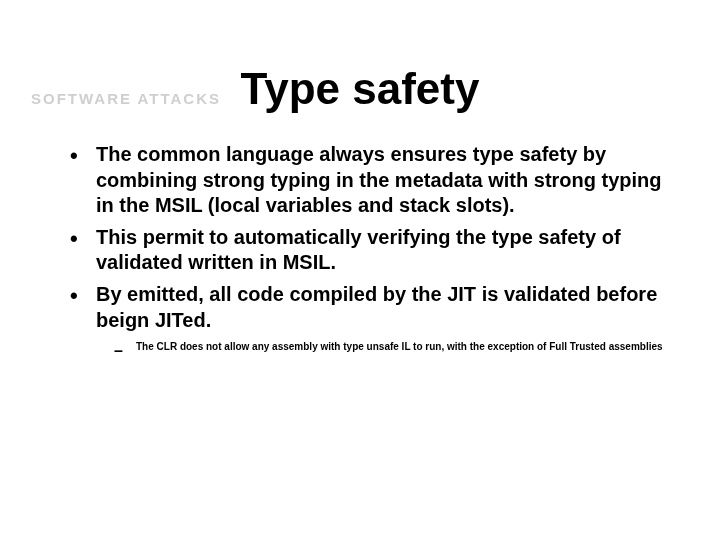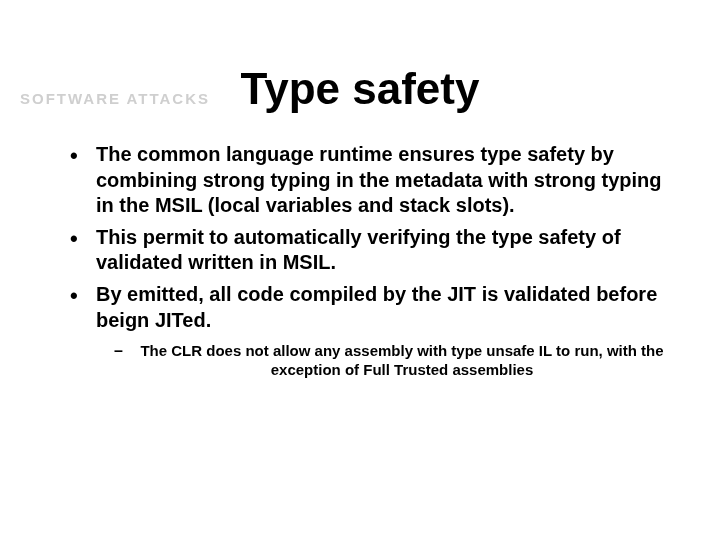--- a/index.html
+++ b/index.html
@@ -15,21 +15,21 @@
   .slide {
     width: 720px;
     height: 540px;
     position: relative;
     box-sizing: border-box;
     padding: 0;
   }
   .header-label {
     position: absolute;
     top: 26px;
-    left: 20px;
+    left: 31px;
     font-family: "Arial Black", Arial, sans-serif;
     font-size: 15px;
     letter-spacing: 2px;
     color: #cfcfcf;
     text-transform: uppercase;
     font-weight: 900;
   }
   .title {
     text-align: center;
     font-size: 44px;
@@ -58,46 +58,45 @@
     font-size: 22px;
     font-weight: bold;
   }
   ul.sub {
     list-style: none;
     margin: 8px 0 8px 18px;
     padding: 0;
   }
   ul.sub > li {
     position: relative;
-    font-size: 15px;
+    font-size: 10px;
     font-weight: bold;
     line-height: 1.28;
     padding-left: 22px;
-    text-align: center;
   }
   ul.sub > li::before {
     content: "–";
     position: absolute;
     left: 0;
     top: 0;
     font-size: 16px;
     font-weight: bold;
   }
 </style>
 </head>
 <body>
 
 <div class="slide">
 
   <div class="header-label">Software attacks</div>
 
   <div class="title">Type safety</div>
 
   <ul class="top">
-    <li>The common language runtime ensures type safety by combining strong typing in the metadata with strong typing in the MSIL (local variables and stack slots).</li>
+    <li>The common language always ensures type safety by combining strong typing in the metadata with strong typing in the MSIL (local variables and stack slots).</li>
     <li>This permit to automatically verifying the type safety of validated written in MSIL.</li>
     <li>
       <span>By emitted, all code compiled by the JIT is validated before beign JITed.</span>
       <ul class="sub">
         <li>The CLR does not allow any assembly with type unsafe IL to run, with the exception of Full Trusted assemblies</li>
       </ul>
     </li>
   </ul>
 
 </div>

